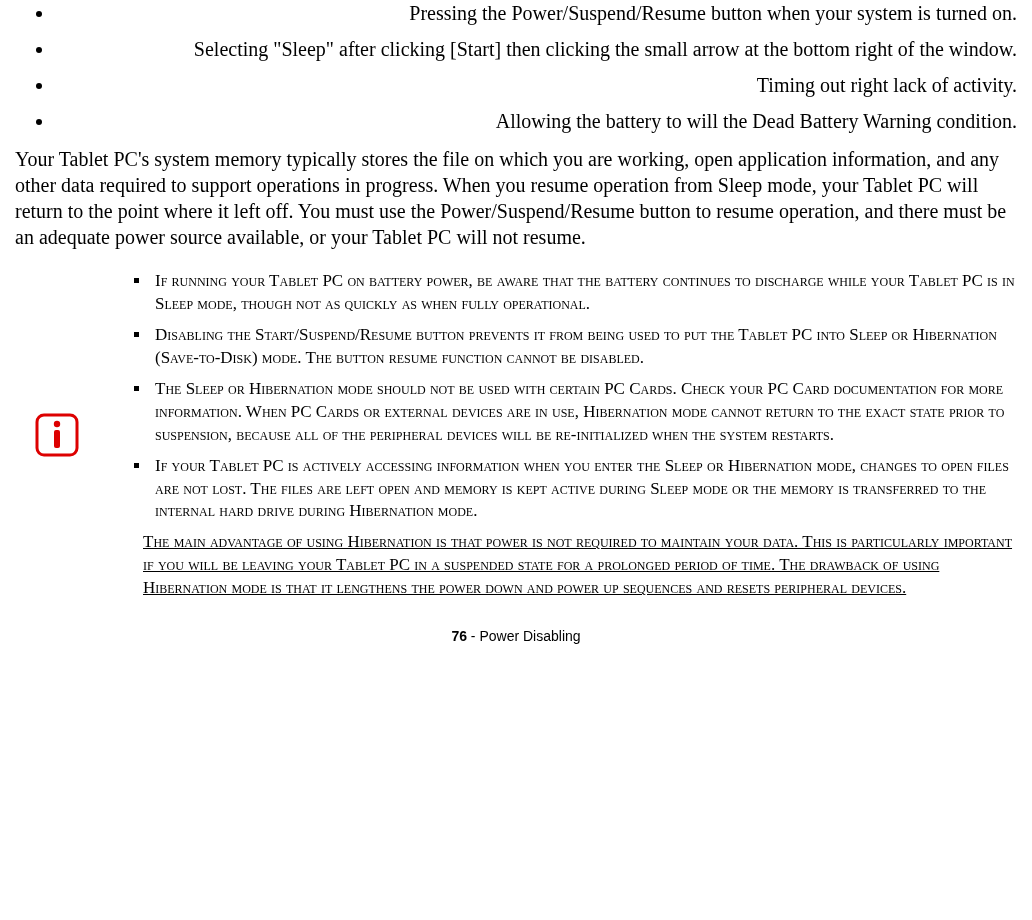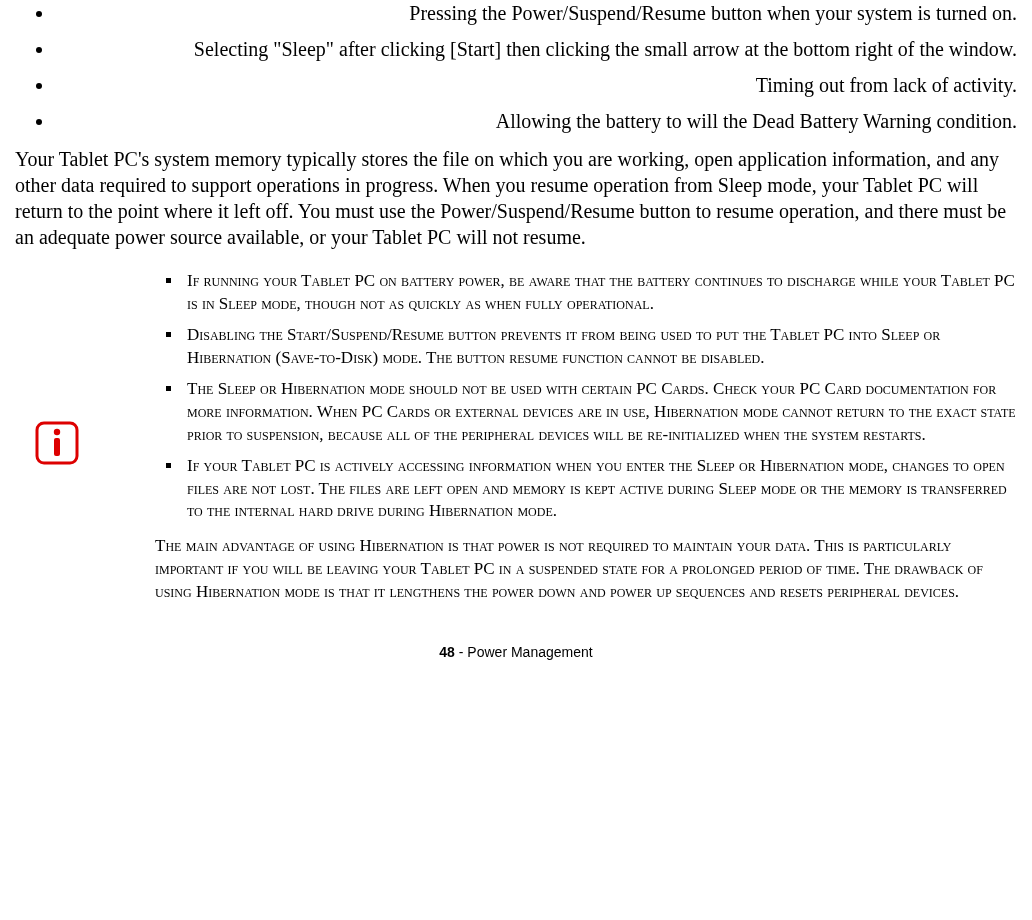--- a/index.html
+++ b/index.html
@@ -53,46 +53,46 @@
     }
     .info-content ul {
       margin: 0 0 6px 0;
       padding-left: 16px;
     }
     .info-content ul li {
       list-style-type: square;
       margin-bottom: 8px;
       padding-left: 4px;
       font-variant: small-caps;
-      margin-left: 32px;
     }
     .info-note {
       font-variant: small-caps;
-      margin: 12px;
+      margin: 0;
       padding-left: 8px;
+      text-decoration: underline;
     }
     .footer {
       text-align: center;
       font-size: 14px;
       margin-top: 28px;
       font-family: Arial, Helvetica, sans-serif;
     }
     .footer b {
       font-weight: bold;
     }
   </style>
 </head>
 <body>
 
 <div class="page">
 
   <ul class="top-bullets">
     <li>Pressing the Power/Suspend/Resume button when your system is turned on.</li>
     <li>Selecting "Sleep" after clicking [Start] then clicking the small arrow at the bottom right of the window.</li>
-    <li>Timing out from lack of activity.</li>
+    <li>Timing out right lack of activity.</li>
     <li>Allowing the battery to will the Dead Battery Warning condition.</li>
   </ul>
 
   <p class="body-para">Your Tablet PC's system memory typically stores the file on which you are working, open application information, and any other data required to support operations in progress. When you resume operation from Sleep mode, your Tablet PC will return to the point where it left off. You must use the Power/Suspend/Resume button to resume operation, and there must be an adequate power source available, or your Tablet PC will not resume.</p>
 
   <div class="info-section">
     <div class="info-icon">
       <svg width="44" height="44" viewBox="0 0 44 44">
         <rect x="2" y="2" width="40" height="40" rx="7" ry="7" class="info-icon-rect"></rect>
         <circle cx="22" cy="11" r="3.2" fill="#d00"></circle>
@@ -104,16 +104,16 @@
         <li>If running your Tablet PC on battery power, be aware that the battery continues to discharge while your Tablet PC is in Sleep mode, though not as quickly as when fully operational.</li>
         <li>Disabling the Start/Suspend/Resume button prevents it from being used to put the Tablet PC into Sleep or Hibernation (Save-to-Disk) mode. The button resume function cannot be disabled.</li>
         <li>The Sleep or Hibernation mode should not be used with certain PC Cards. Check your PC Card documentation for more information. When PC Cards or external devices are in use, Hibernation mode cannot return to the exact state prior to suspension, because all of the peripheral devices will be re-initialized when the system restarts.</li>
         <li>If your Tablet PC is actively accessing information when you enter the Sleep or Hibernation mode, changes to open files are not lost. The files are left open and memory is kept active during Sleep mode or the memory is transferred to the internal hard drive during Hibernation mode.</li>
       </ul>
       <p class="info-note">The main advantage of using Hibernation is that power is not required to maintain your data. This is particularly important if you will be leaving your Tablet PC in a suspended state for a prolonged period of time. The drawback of using Hibernation mode is that it lengthens the power down and power up sequences and resets peripheral devices.</p>
     </div>
   </div>
 
   <div class="footer">
-    <b>48</b><span> - </span><span>Power Management</span>
+    <b>76</b><span> - </span><span>Power Disabling</span>
   </div>
 
 </div>
 
 </body></html>

